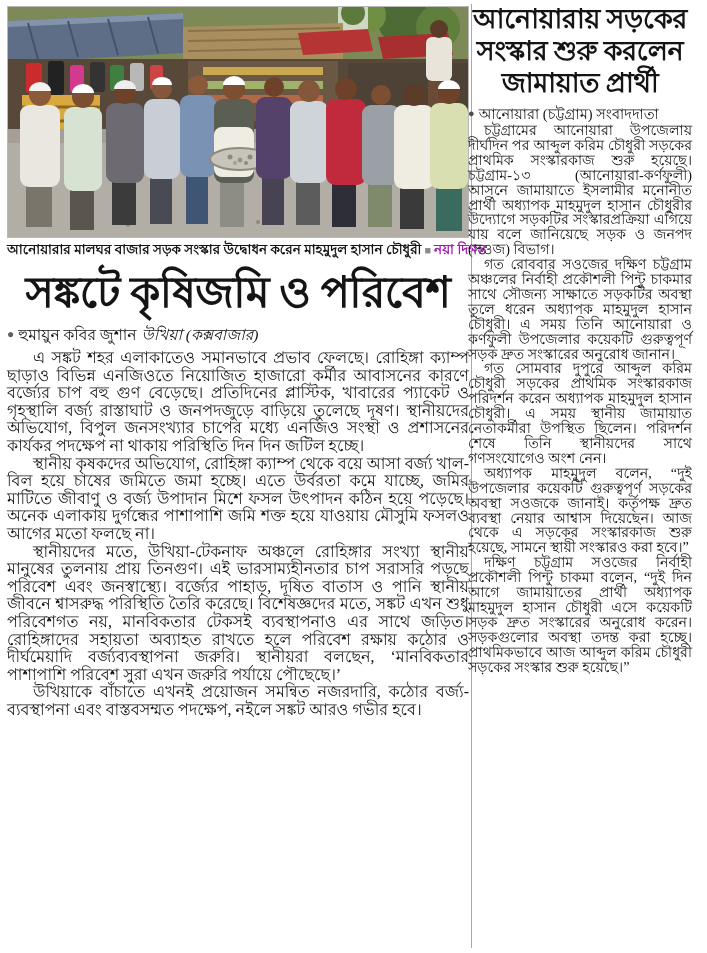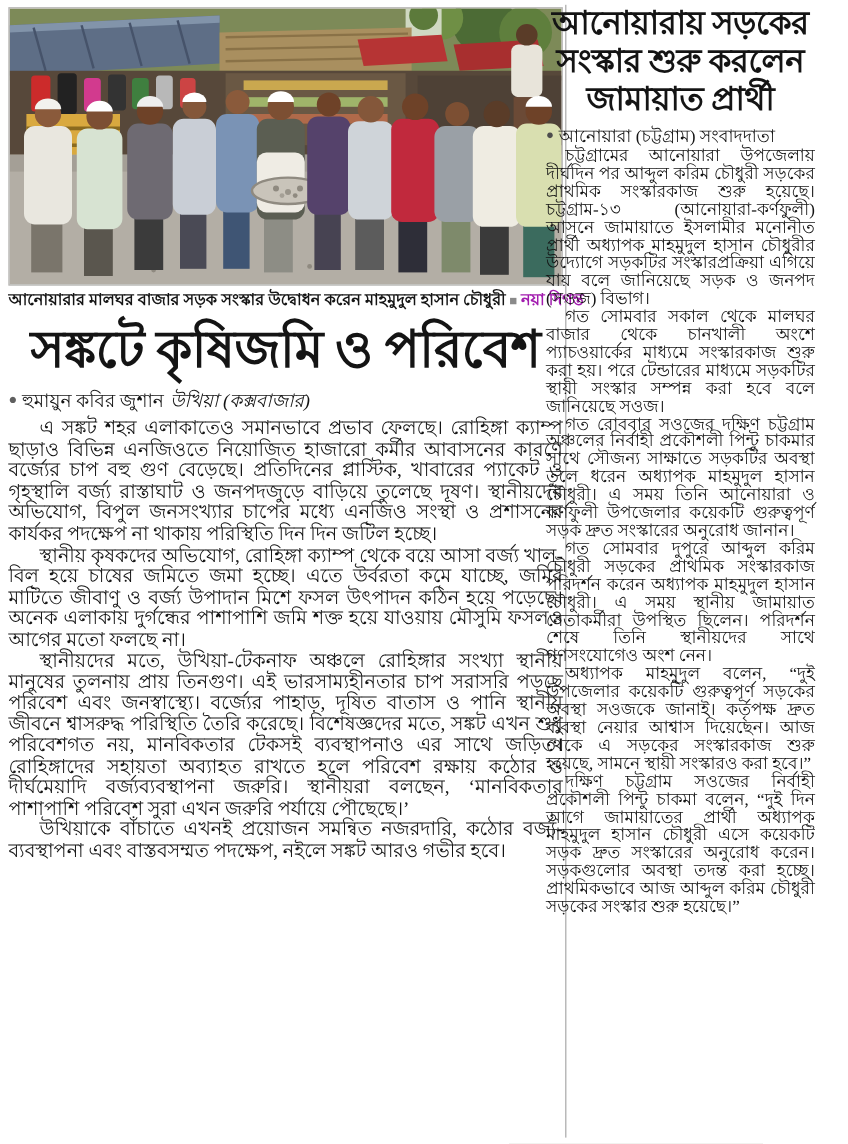--- a/index.html
+++ b/index.html
@@ -58,21 +58,21 @@
     text-align:justify;
     text-indent:26px;
   }
   
   .v-divider{
     position:absolute;top:4px;left:471px;width:1px;height:944px;
     background:#a8a8a8;
   }
   
   .right-col{
-    position:absolute;left:455px;top:4px;width:224px;
+    position:absolute;left:468px;top:4px;width:224px;
   }
   .right-headline{
     text-align:center;
     font-weight:bold;
     font-size:27px;
     line-height:1.18;
     letter-spacing:-0.3px;
   }
   .right-byline{
     margin-top:6px;
@@ -265,21 +265,20 @@
       <div>সংস্কার শুরু করলেন</div>
       <div>জামায়াত প্রার্থী</div>
     </div>
 
     <div class="right-byline">
       <span class="bullet">●</span><span>আনোয়ারা (চট্টগ্রাম) সংবাদদাতা</span>
     </div>
 
     <div class="right-body">
       <p>চট্টগ্রামের আনোয়ারা উপজেলায় দীর্ঘদিন পর আব্দুল করিম চৌধুরী সড়কের প্রাথমিক সংস্কারকাজ শুরু হয়েছে। চট্টগ্রাম-১৩ (আনোয়ারা-কর্ণফুলী) আসনে জামায়াতে ইসলামীর মনোনীত প্রার্থী অধ্যাপক মাহমুদুল হাসান চৌধুরীর উদ্যোগে সড়কটির সংস্কারপ্রক্রিয়া এগিয়ে যায় বলে জানিয়েছে সড়ক ও জনপদ (সওজ) বিভাগ।</p>
-      <p>গত সোমবার সকাল থেকে মালঘর বাজার থেকে চানখালী অংশে প্যাচওয়ার্কের মাধ্যমে সংস্কারকাজ শুরু করা হয়। পরে টেন্ডারের মাধ্যমে সড়কটির স্থায়ী সংস্কার সম্পন্ন করা হবে বলে জানিয়েছে সওজ।</p>
       <p>গত রোববার সওজের দক্ষিণ চট্টগ্রাম অঞ্চলের নির্বাহী প্রকৌশলী পিন্টু চাকমার সাথে সৌজন্য সাক্ষাতে সড়কটির অবস্থা তুলে ধরেন অধ্যাপক মাহমুদুল হাসান চৌধুরী। এ সময় তিনি আনোয়ারা ও কর্ণফুলী উপজেলার কয়েকটি গুরুত্বপূর্ণ সড়ক দ্রুত সংস্কারের অনুরোধ জানান।</p>
       <p>গত সোমবার দুপুরে আব্দুল করিম চৌধুরী সড়কের প্রাথমিক সংস্কারকাজ পরিদর্শন করেন অধ্যাপক মাহমুদুল হাসান চৌধুরী। এ সময় স্থানীয় জামায়াত নেতাকর্মীরা উপস্থিত ছিলেন। পরিদর্শন শেষে তিনি স্থানীয়দের সাথে গণসংযোগেও অংশ নেন।</p>
       <p>অধ্যাপক মাহমুদুল বলেন, “দুই উপজেলার কয়েকটি গুরুত্বপূর্ণ সড়কের অবস্থা সওজকে জানাই। কর্তৃপক্ষ দ্রুত ব্যবস্থা নেয়ার আশ্বাস দিয়েছেন। আজ থেকে এ সড়কের সংস্কারকাজ শুরু হয়েছে, সামনে স্থায়ী সংস্কারও করা হবে।”</p>
       <p>দক্ষিণ চট্টগ্রাম সওজের নির্বাহী প্রকৌশলী পিন্টু চাকমা বলেন, “দুই দিন আগে জামায়াতের প্রার্থী অধ্যাপক মাহমুদুল হাসান চৌধুরী এসে কয়েকটি সড়ক দ্রুত সংস্কারের অনুরোধ করেন। সড়কগুলোর অবস্থা তদন্ত করা হচ্ছে। প্রাথমিকভাবে আজ আব্দুল করিম চৌধুরী সড়কের সংস্কার শুরু হয়েছে।”</p>
     </div>
   </div>
 
 </div>
 
 </body></html>

